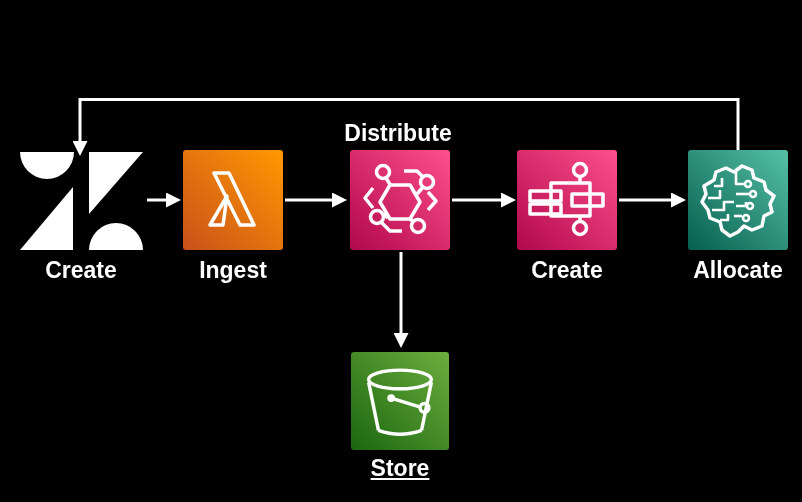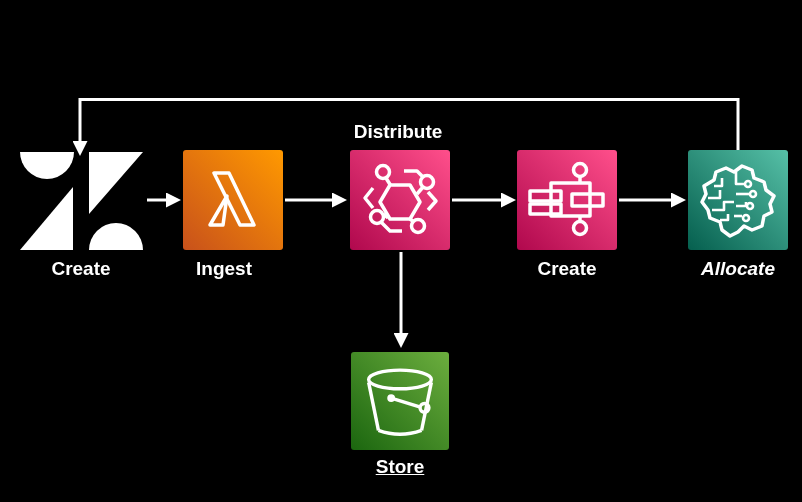--- a/index.html
+++ b/index.html
@@ -9,21 +9,21 @@
   }
   .node{position:absolute;}
   .sq{position:absolute;border-radius:3px;}
   .sq svg{display:block;width:100%;height:100%;}
   .sq-orange{background:linear-gradient(45deg,#C8511B,#FF9900);}
   .sq-pink{background:linear-gradient(45deg,#B0084D,#FF4F8B);}
   .sq-teal{background:linear-gradient(45deg,#055F4E,#56C0A7);}
   .sq-green{background:linear-gradient(45deg,#1B660F,#6CAE3E);}
   .lbl{
     position:absolute;transform:translateX(-50%);
-    color:#fff;font-size:19px;font-weight:700;white-space:nowrap;line-height:1;
+    color:#fff;font-size:23px;font-weight:700;white-space:nowrap;line-height:1;
   }
   .stroke{stroke:#fff;fill:none;stroke-width:3.5;stroke-linejoin:round;}
   .stroke-thin{stroke:#fff;fill:none;stroke-width:2.6;stroke-linejoin:round;}
   #arrows{position:absolute;left:0;top:0;pointer-events:none;}
 </style>
 </head>
 <body>
 
 <div id="stage">
 
@@ -53,21 +53,21 @@
     <div class="lbl" style="left:81px;top:259px;">Create</div>
   </div>
 
   <div class="node">
     <div class="sq sq-orange" style="left:183px;top:150px;width:100px;height:100px;">
       <svg viewBox="0 0 100 100">
         <path class="stroke" d="M31 23 L46 23 L71 75 L57 75 Z"></path>
         <path class="stroke" d="M44 46 L40 75 L27 75 Z"></path>
       </svg>
     </div>
-    <div class="lbl" style="left:224px;top:259px;text-align:right;">Ingest</div>
+    <div class="lbl" style="left:233px;top:259px;text-align:right;">Ingest</div>
   </div>
 
   <div class="node">
     <div class="sq sq-pink" style="left:350px;top:150px;width:100px;height:100px;">
       <svg viewBox="0 0 100 100">
         <polygon class="stroke" points="40,35 60,35 70,52 60,69 40,69 30,52"></polygon>
         <circle class="stroke" cx="33" cy="22" r="6.5"></circle>
         <line class="stroke" x1="36" y1="28" x2="41" y2="36"></line>
         <polyline class="stroke" points="54,21 67,21 73,27"></polyline>
         <circle class="stroke" cx="77" cy="32" r="6.5"></circle>
@@ -111,21 +111,21 @@
         <polyline class="stroke-thin" points="48,56 58,56 58,52"></polyline>
         <circle class="stroke-thin" cx="62" cy="56" r="3"></circle>
         <line class="stroke-thin" x1="46" y1="66" x2="54" y2="66"></line>
         <circle class="stroke-thin" cx="58" cy="68" r="3"></circle>
         <polyline class="stroke-thin" points="26,36 34,36 34,28"></polyline>
         <polyline class="stroke-thin" points="20,48 32,48 32,40"></polyline>
         <polyline class="stroke-thin" points="24,60 36,60 36,52 46,52"></polyline>
         <polyline class="stroke-thin" points="32,70 40,70 40,64"></polyline>
       </svg>
     </div>
-    <div class="lbl" style="left:738px;top:259px;font-style:italic;">Allocate</div>
+    <div class="lbl" style="left:738px;top:259px;">Allocate</div>
   </div>
 
   <div class="node">
     <div class="sq sq-green" style="left:351px;top:352px;width:98px;height:98px;">
       <svg viewBox="0 0 100 100">
         <ellipse class="stroke" cx="50" cy="28" rx="32" ry="9.5"></ellipse>
         <line class="stroke" x1="18" y1="31" x2="28" y2="80"></line>
         <line class="stroke" x1="82" y1="31" x2="72" y2="80"></line>
         <path class="stroke" d="M28 80 Q50 88 72 80"></path>
         <circle cx="41" cy="47" r="4" fill="#fff"></circle>

